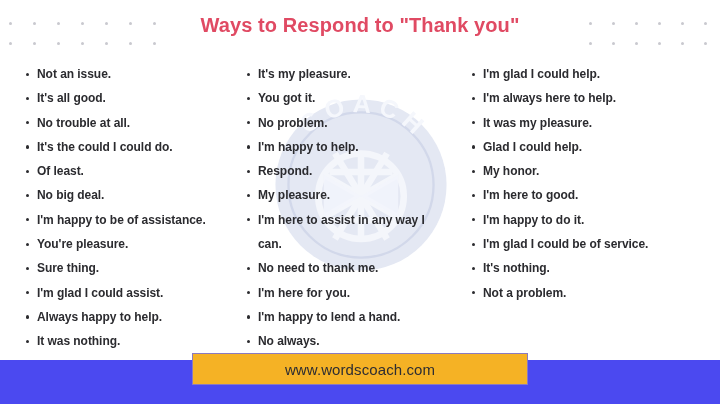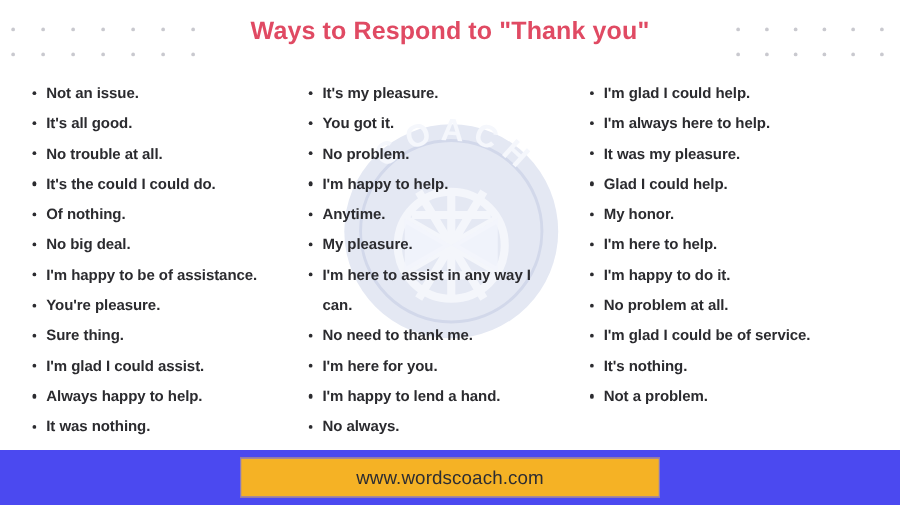--- a/index.html
+++ b/index.html
@@ -76,21 +76,21 @@
 
   
   #footer-bar {
     position:absolute;
     left:0; top:360px;
     width:720px; height:44px;
     background:#4b49f0;
   }
   #footer-button {
     position:absolute;
-    left:192px; top:366px;
+    left:192px; top:353px;
     width:336px; height:32px;
     background:#f5b225;
     border:1px solid #8a7ac0;
     display:flex;
     align-items:center;
     justify-content:center;
   }
   #footer-url {
     font-size:15px;
     font-weight:normal;
@@ -160,55 +160,54 @@
 
   <div id="title">Ways to Respond to "Thank you"</div>
 
   <div id="columns">
     <div class="column" id="col-1">
       <ul class="list">
           <li class="list-item">Not an issue.</li>
           <li class="list-item">It's all good.</li>
           <li class="list-item">No trouble at all.</li>
           <li class="list-item">It's the could I could do.</li>
-          <li class="list-item">Of nothing.</li>
+          <li class="list-item">Of least.</li>
           <li class="list-item">No big deal.</li>
           <li class="list-item">I'm happy to be of assistance.</li>
           <li class="list-item">You're pleasure.</li>
           <li class="list-item">Sure thing.</li>
           <li class="list-item">I'm glad I could assist.</li>
           <li class="list-item">Always happy to help.</li>
           <li class="list-item">It was nothing.</li>
         </ul>
     </div>
     <div class="column" id="col-2">
       <ul class="list">
           <li class="list-item">It's my pleasure.</li>
           <li class="list-item">You got it.</li>
           <li class="list-item">No problem.</li>
           <li class="list-item">I'm happy to help.</li>
-          <li class="list-item">Anytime.</li>
+          <li class="list-item">Respond.</li>
           <li class="list-item">My pleasure.</li>
           <li class="list-item">I'm here to assist in any way I can.</li>
           <li class="list-item">No need to thank me.</li>
           <li class="list-item">I'm here for you.</li>
           <li class="list-item">I'm happy to lend a hand.</li>
           <li class="list-item">No always.</li>
         </ul>
     </div>
     <div class="column" id="col-3">
       <ul class="list">
           <li class="list-item">I'm glad I could help.</li>
           <li class="list-item">I'm always here to help.</li>
           <li class="list-item">It was my pleasure.</li>
           <li class="list-item">Glad I could help.</li>
           <li class="list-item">My honor.</li>
-          <li class="list-item">I'm here to help.</li>
+          <li class="list-item">I'm here to good.</li>
           <li class="list-item">I'm happy to do it.</li>
-          <li class="list-item">No problem at all.</li>
           <li class="list-item">I'm glad I could be of service.</li>
           <li class="list-item">It's nothing.</li>
           <li class="list-item">Not a problem.</li>
         </ul>
     </div>
   </div>
 
   <div id="footer-bar"></div>
   <div id="footer-button">
     <span id="footer-url">www.wordscoach.com</span>

